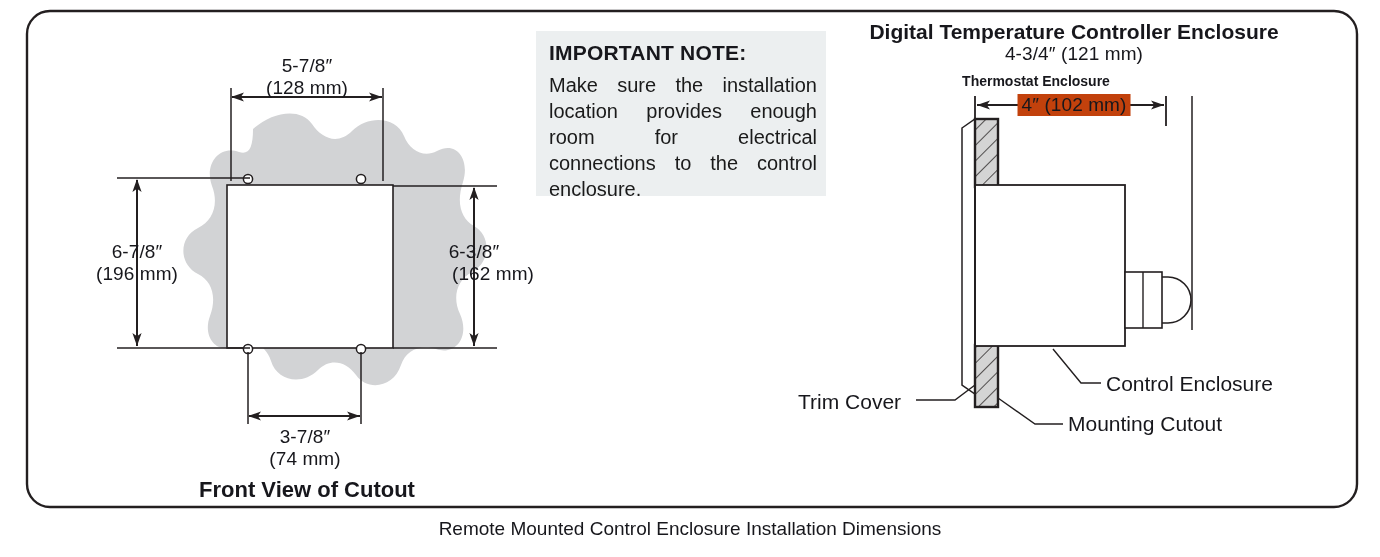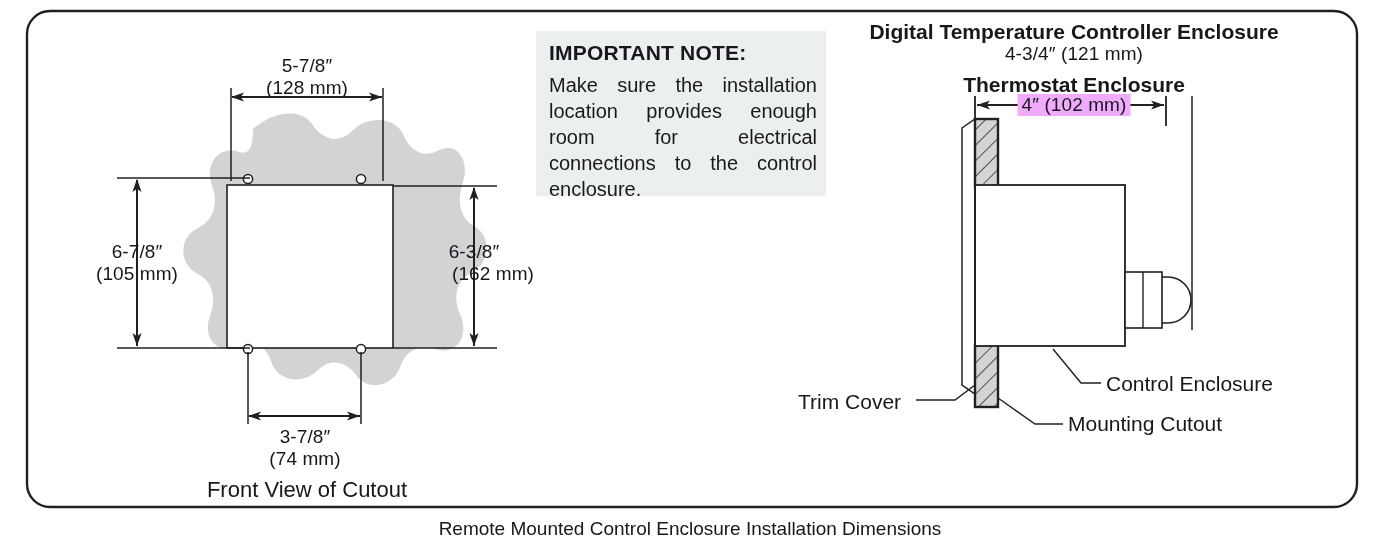--- a/index.html
+++ b/index.html
@@ -109,41 +109,41 @@
     <polyline points="1101,383 1081,383 1053,349" fill="none" stroke="#231f20" stroke-width="1.4"></polyline>
     <polyline points="1063,424 1035,424 998,398" fill="none" stroke="#231f20" stroke-width="1.4"></polyline>
 
     <line x1="27" y1="507" x2="1357" y2="507" stroke="#231f20" stroke-width="0"></line>
   </svg>
 
   <div class="txt dim ctr" style="left:307px;top:55px;">5-7/8″</div>
   <div class="txt dim ctr" style="left:307px;top:77px;">(128 mm)</div>
 
   <div class="txt dim ctr" style="left:137px;top:241px;">6-7/8″</div>
-  <div class="txt dim ctr" style="left:137px;top:263px;">(105 mm)</div>
+  <div class="txt dim ctr" style="left:137px;top:263px;">(196 mm)</div>
 
   <div class="txt dim ctr" style="left:474px;top:241px;">6-3/8″</div>
   <div class="txt dim ctr" style="left:493px;top:263px;">(162 mm)</div>
 
   <div class="txt dim ctr" style="left:305px;top:426px;">3-7/8″</div>
   <div class="txt dim ctr" style="left:305px;top:448px;">(74 mm)</div>
 
-  <div class="txt viewtitle ctr" style="left:307px;top:477px;">Front View of Cutout</div>
+  <div class="txt viewtitle ctr" style="left:307px;top:477px;font-weight:bold;">Front View of Cutout</div>
 
   <div id="noteBox"></div>
   <div id="noteHead" class="txt" style="position:absolute;">IMPORTANT NOTE:</div>
   <div id="noteBody">
     <span>Make sure the installation location provides enough room for electrical connections to the control enclosure.</span>
   </div>
 
   <div class="txt ctr bold" style="left:1074px;top:20px;font-size:21px;">Digital Temperature Controller Enclosure</div>
   <div class="txt ctr dim" style="left:1074px;top:43px;">4-3/4″ (121 mm)</div>
 
-  <div class="txt ctr bold" style="left:1074px;top:73px;font-size:21px;">Thermostat Enclosure</div>
-  <div class="txt ctr dim" style="left:1074px;top:94px;background:#f0abfc;padding:0 4px;">4″ (102 mm)</div>
+  <div class="txt ctr bold" style="left:1036px;top:73px;font-size:14px;">Thermostat Enclosure</div>
+  <div class="txt ctr dim" style="left:1074px;top:94px;background:#c2410c;padding:0 4px;">4″ (102 mm)</div>
 
   <div class="txt lead" style="left:798px;top:390px;">Trim Cover</div>
   <div class="txt lead" style="left:1106px;top:372px;">Control Enclosure</div>
   <div class="txt lead" style="left:1068px;top:412px;">Mounting Cutout</div>
 
 
   <div class="txt caption ctr" style="left:690px;top:518px;">Remote Mounted Control Enclosure Installation Dimensions</div>
 
 </div>
 

